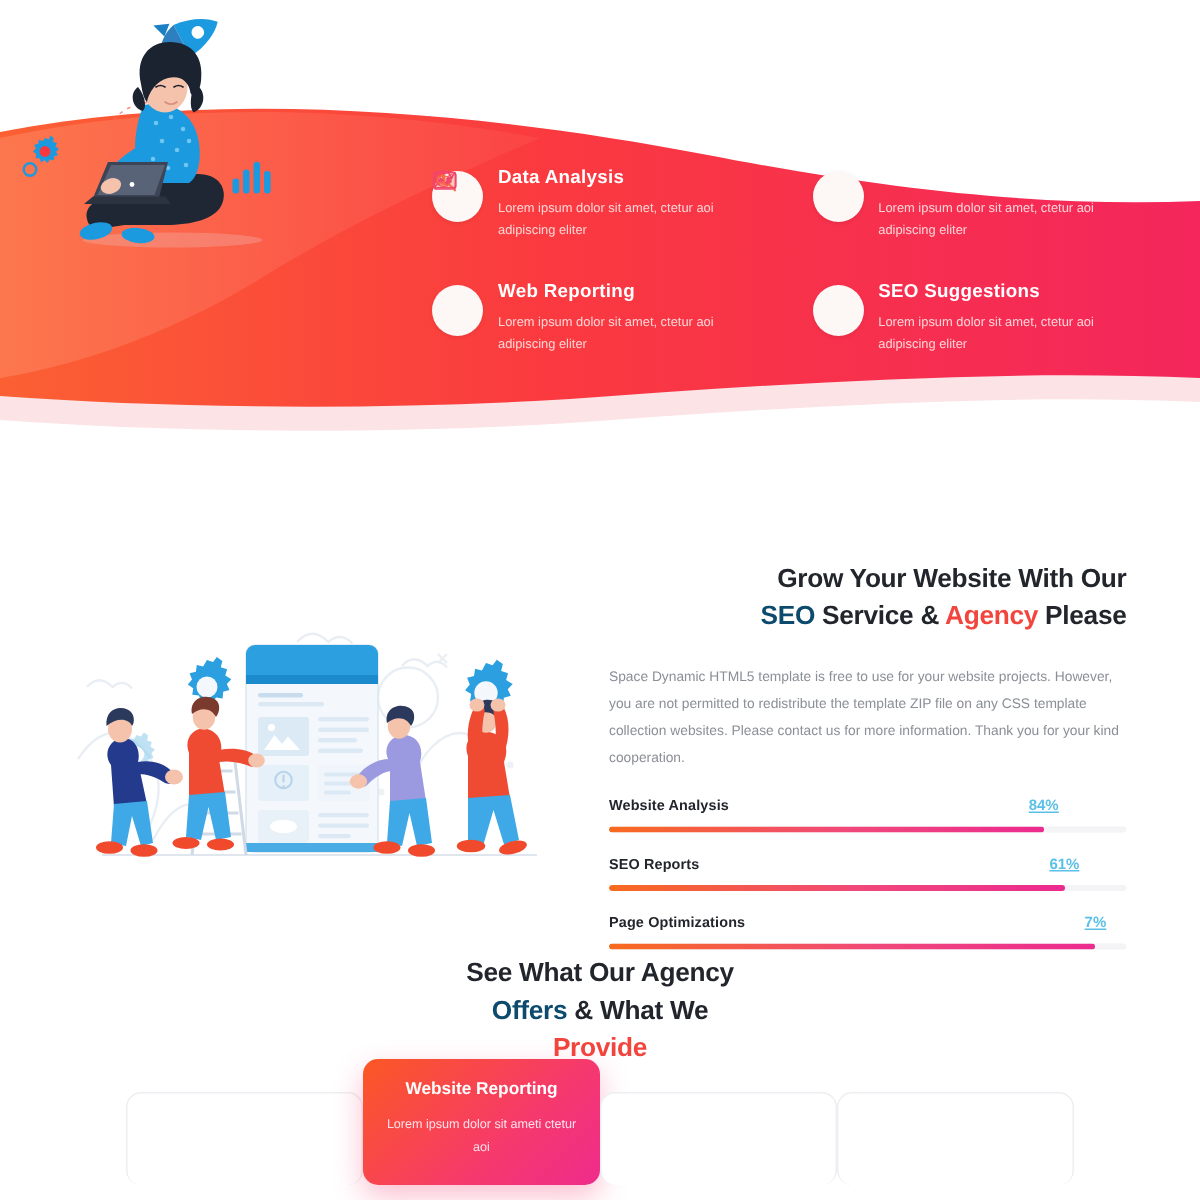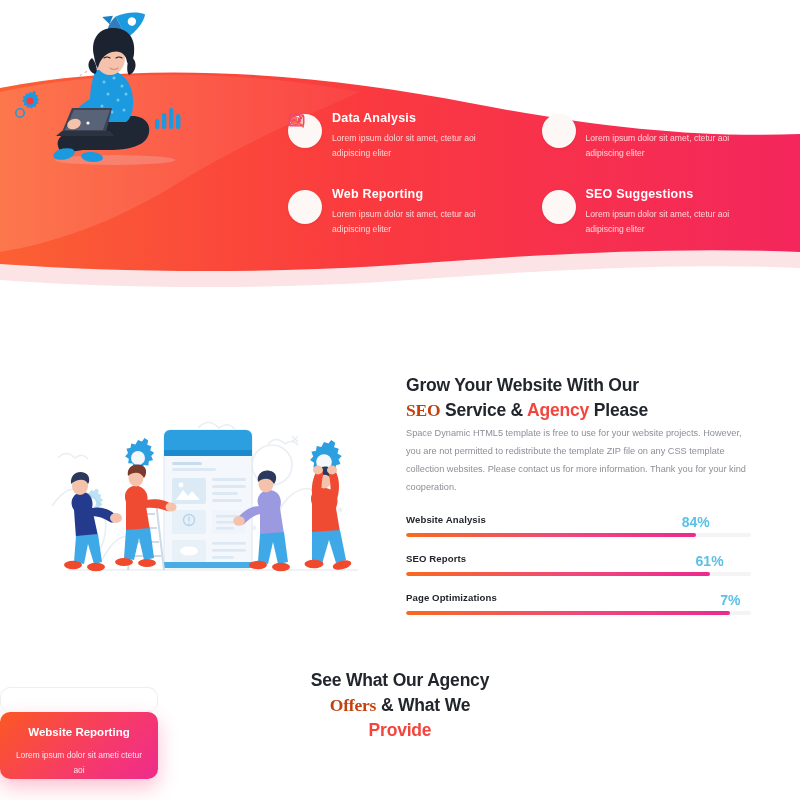--- a/index.html
+++ b/index.html
@@ -42,56 +42,57 @@
     opacity:.92;max-width:170px;
   }
 
   
   .grow{position:absolute;left:0;top:355px;width:800px;height:265px;}
   .illus-team{position:absolute;left:40px;top:55px;width:345px;height:175px;}
 
   .grow-right{position:absolute;left:406px;top:18px;width:345px;}
   .grow-h{
     font-size:17.5px;font-weight:bold;color:#22262c;line-height:1.42;
-    letter-spacing:-.2px;margin:0 0 2px 0;
-  }
-  .c-blue{color:#c2410c;font-family:Liberation Serif, serif;}
+    letter-spacing:-.2px;margin:0 0 20px 0;text-align:right;
+  }
+  .c-blue{color:#0c4a6e;}
   .c-red{color:#f2453d;}
   .grow-p{
     font-size:9.2px;color:#8b8f96;line-height:1.95;margin:0 0 18px 0;
   }
 
   
   .skills{margin-top:2px;}
   .skill{margin-bottom:16px;}
   .skill-top{display:flex;align-items:baseline;position:relative;height:14px;text-align:right;}
   .skill-name{font-size:9.6px;font-weight:bold;color:#22262c;letter-spacing:.1px;}
   .skill-pct{
-    position:absolute;font-size:14px;font-weight:bold;color:#5bc0e8;
+    position:absolute;font-size:10px;font-weight:bold;color:#5bc0e8;
     transform:translateX(-50%);
+    text-decoration:underline;
   }
   .bar-track{
     position:relative;height:4px;background:#f4f4f6;border-radius:3px;
     margin-top:5px;overflow:hidden;
   }
   .bar-fill{
     position:absolute;left:0;top:0;height:100%;border-radius:3px;
     background:linear-gradient(90deg,#f86a1e 0%,#f0487a 55%,#ec2a8f 100%);
   }
 
   
-  .offers{position:absolute;left:0;top:660px;width:800px;height:140px;}
+  .offers{position:absolute;left:0;top:628px;width:800px;height:140px;}
   .offers-h{
     text-align:center;font-size:17.5px;font-weight:bold;color:#22262c;
     line-height:1.42;letter-spacing:-.2px;margin:8px 0 0 0;
   }
 
   .cards{
     position:absolute;left:0;top:78px;width:800px;height:62px;
-    display:flex;justify-content:center;align-items:flex-start;flex-direction:column;
+    display:flex;justify-content:center;align-items:flex-start;
   }
   .card{
     width:158px;border-radius:10px;background:#ffffff;
     border:1px solid #eceef1;border-bottom:none;
     padding:16px 14px 0 14px;box-sizing:border-box;height:62px;margin-top:22px;
   }
   .card.active{
     margin-top:0;height:84px;border:none;
     background:linear-gradient(135deg,#fb5824 0%,#f6396c 62%,#ef2b8c 100%);
     box-shadow:0 8px 20px rgba(246,57,108,.32);

